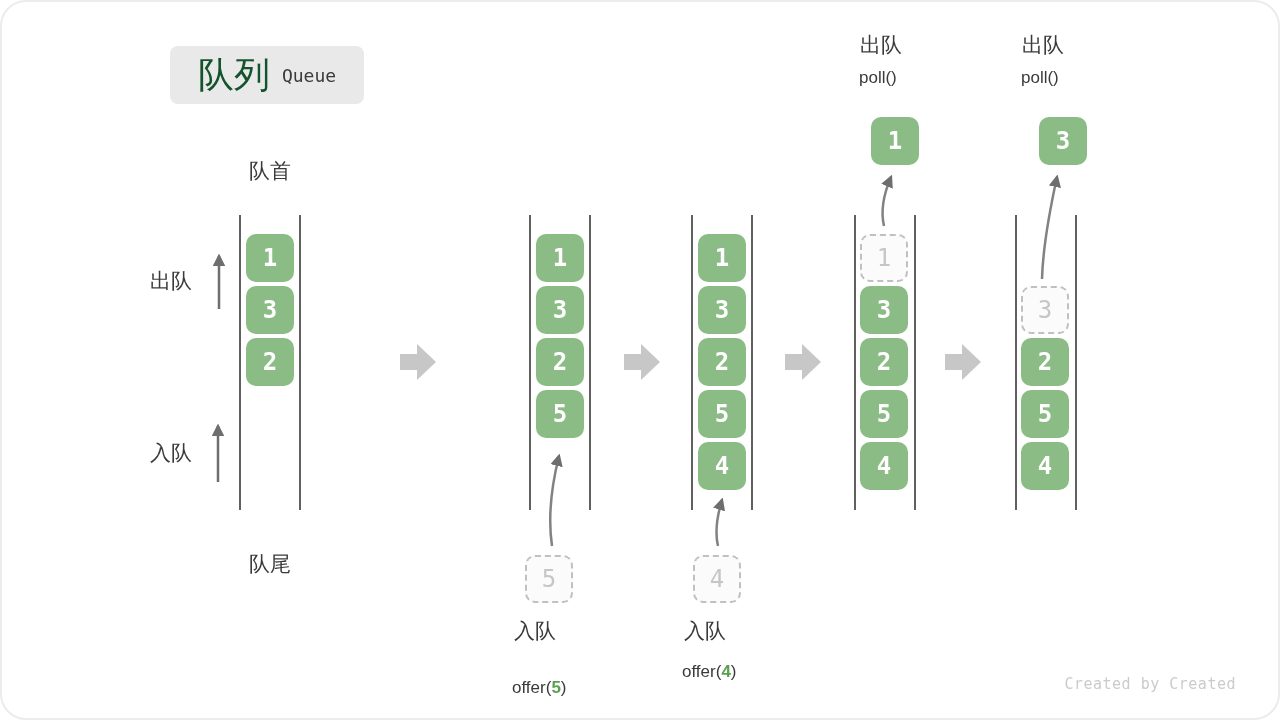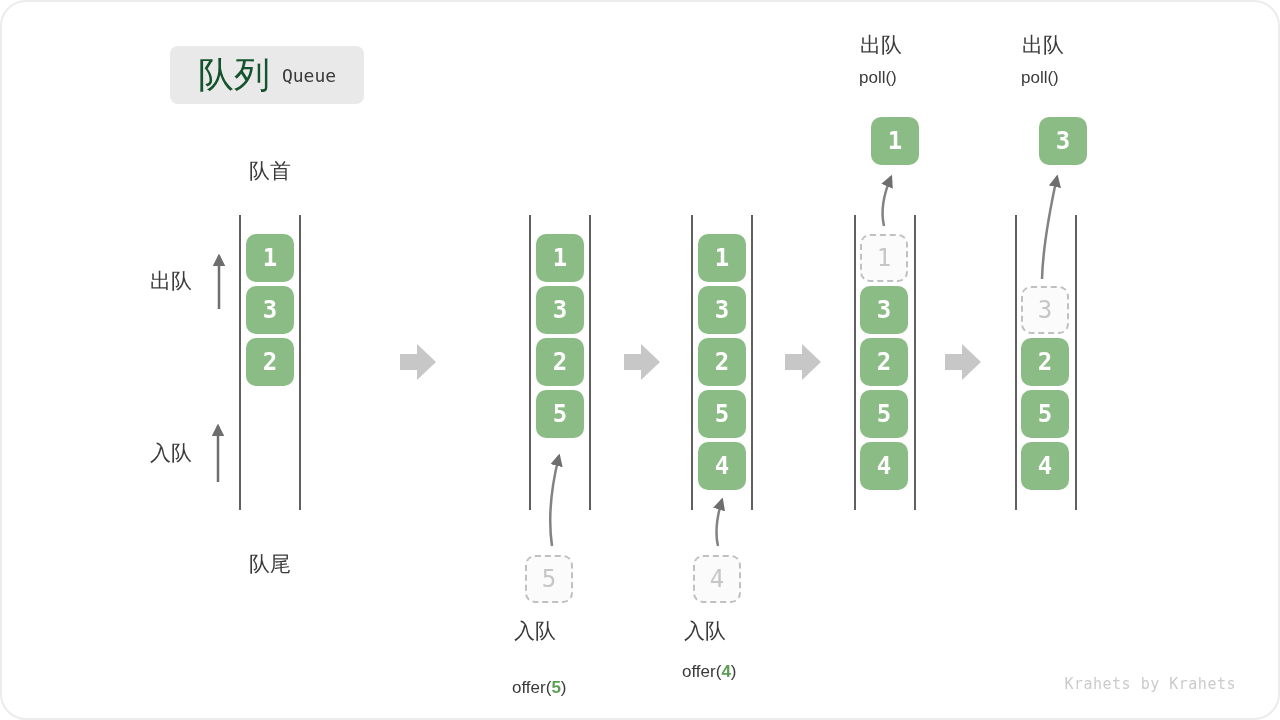--- a/index.html
+++ b/index.html
@@ -128,21 +128,21 @@
 
   <div class="cjk" style="left:682px;top:616px">入队</div>
   <div class="code" style="left:680px;top:655px"><span>offer(</span><span class="arg">4</span><span>)</span></div>
 
   <div class="cjk" style="left:858px;top:30px">出队</div>
   <div class="code" style="left:857px;top:61px">poll()</div>
 
   <div class="cjk" style="left:1020px;top:30px">出队</div>
   <div class="code" style="left:1019px;top:61px">poll()</div>
 
-  <div class="watermark">Krahets by Krahets</div>
+  <div class="watermark">Created by Created</div>
 
   <svg class="overlay" width="1280" height="720" viewBox="0 0 1280 720">
     <defs>
       <marker id="ah" viewBox="0 0 10 10" refX="8" refY="5" markerWidth="5" markerHeight="5" orient="auto-start-reverse">
         <path d="M0,0 L10,5 L0,10 z" fill="#6e6e6e"></path>
       </marker>
     </defs>
 
     <line class="thin" x1="217" y1="307" x2="217" y2="254" marker-end="url(#ah)"></line>
     <line class="thin" x1="216" y1="480" x2="216" y2="424" marker-end="url(#ah)"></line>

